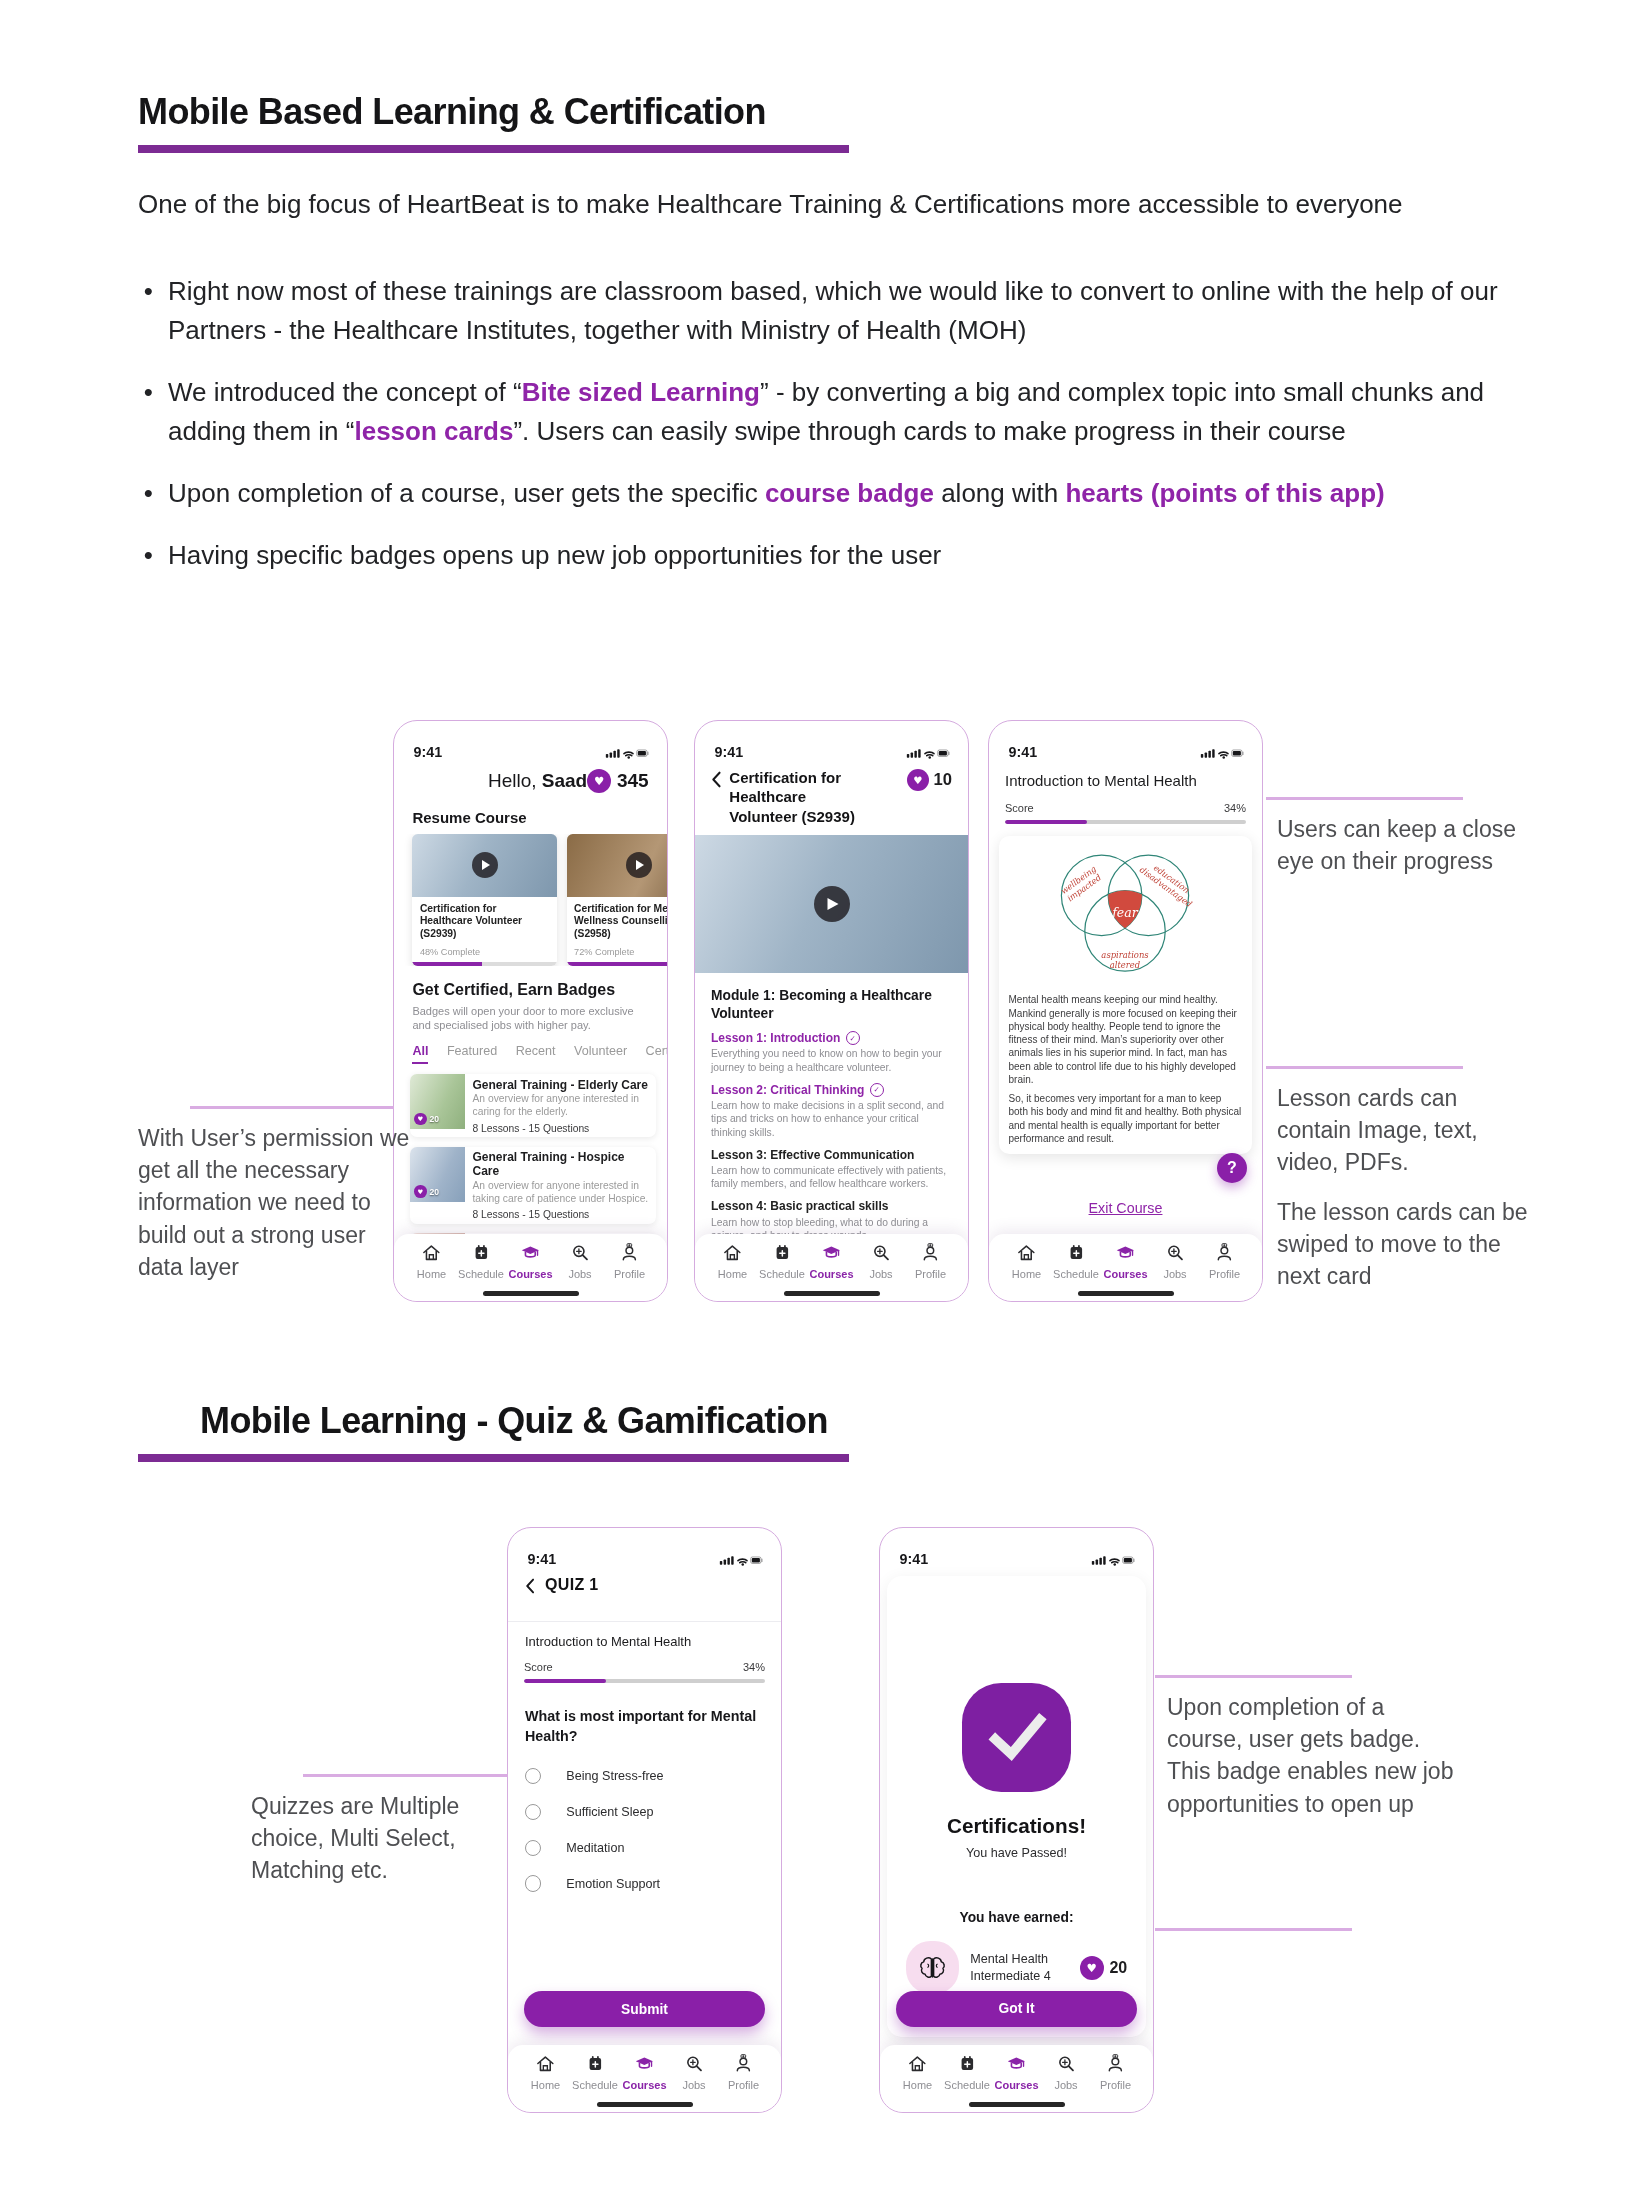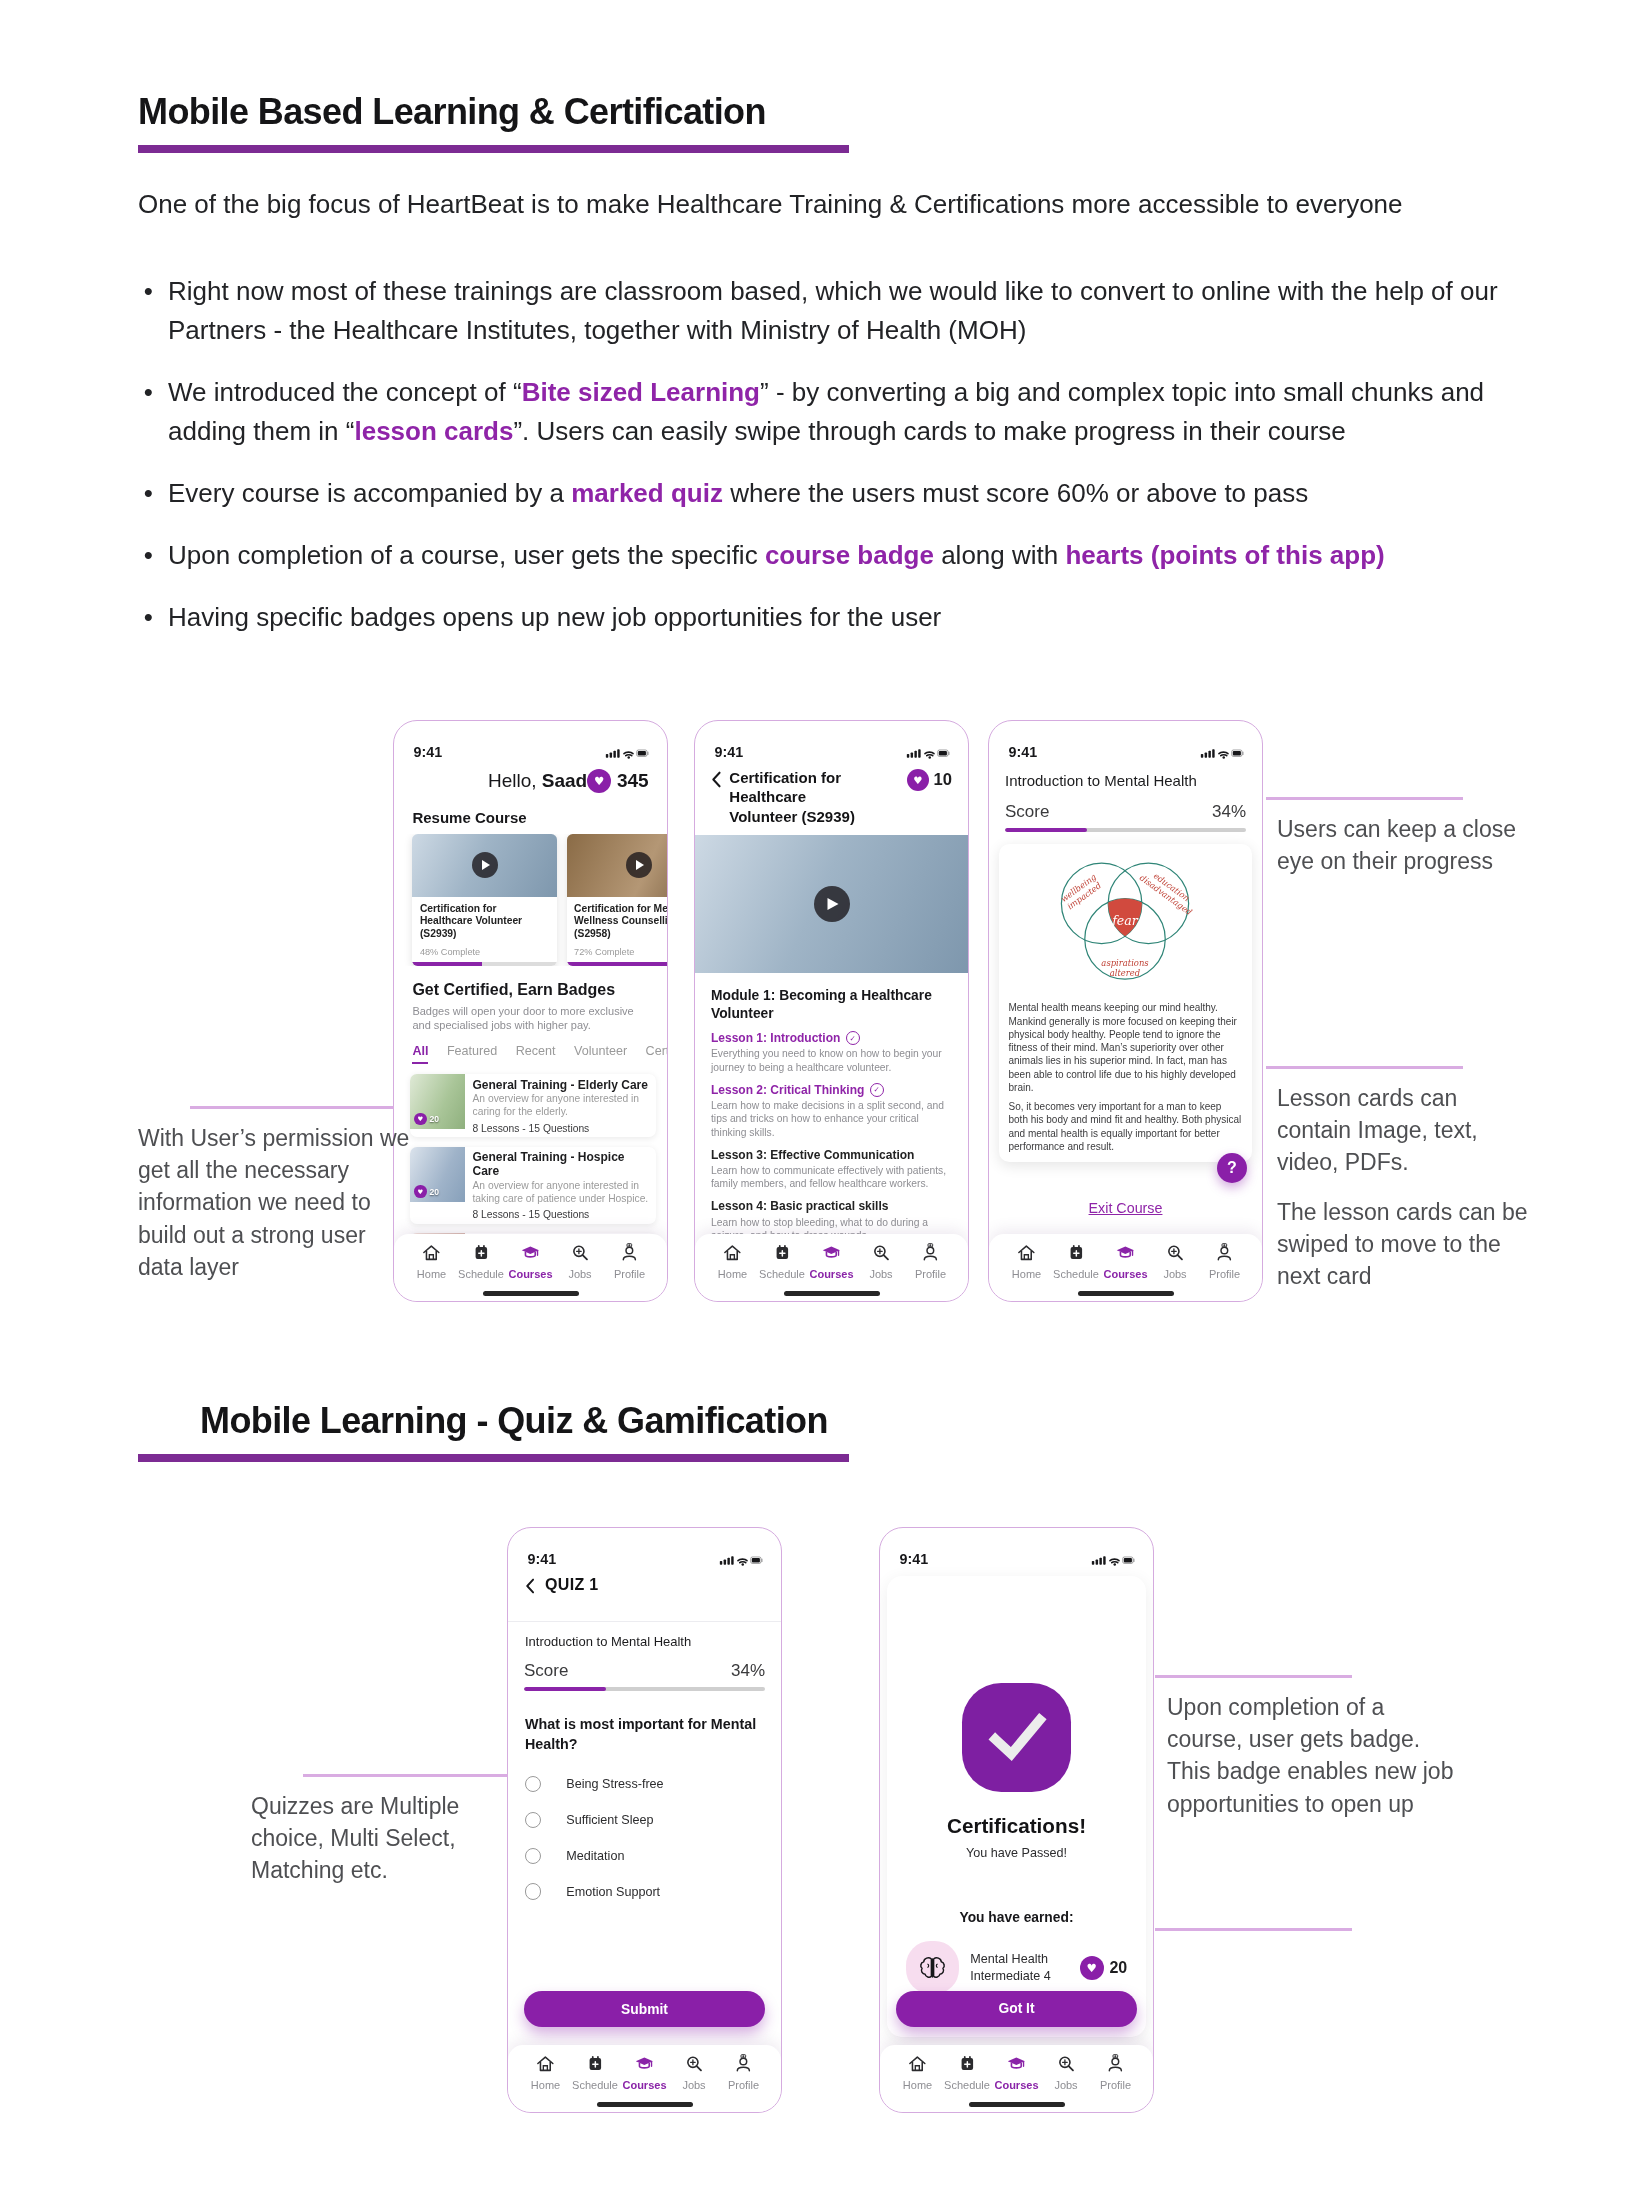--- a/index.html
+++ b/index.html
@@ -94,21 +94,21 @@
   .lessons{margin:8px 16px 0;}
   .lesson{margin-bottom:8.6px;}
   .l-title{font-size:12px;font-weight:700;color:#222;display:flex;align-items:center;gap:5.2px;}
   .lesson.done .l-title{color:#8f24a8;}
   .l-check{width:12px;height:12px;border:1.1px solid #8f24a8;border-radius:50%;color:#8f24a8;font-size:7.5px;
            display:inline-flex;align-items:center;justify-content:center;flex:none;font-family:"DejaVu Sans",sans-serif;}
   .l-desc{font-size:10.3px;line-height:1.3;color:#8e8e93;margin-top:2.3px;}
 
   
   .pl-title{margin:12.6px 16px 0;font-size:15px;color:#1c1c1e;}
-  .score-row{display:flex;justify-content:space-between;margin:12.6px 16px 0;font-size:17px;color:#3a3a3c;}
+  .score-row{display:flex;justify-content:space-between;margin:12.6px 16px 0;font-size:11px;color:#3a3a3c;}
   .score-bar{margin:5.7px 16px 0;height:4.6px;border-radius:2.3px;background:#cfcfcf;overflow:hidden;}
   .score-bar .fill{height:100%;background:#8a24a8;border-radius:2.3px;}
   .pl-card{margin:11.5px 10.3px 0;border-radius:10.3px;background:#fff;box-shadow:0 3.4px 13.8px rgba(0,0,0,.10);padding:6.9px 9.2px 9.2px;}
   .venn{width:100%;height:145px;display:block;}
   .pl-p{font-size:10px;line-height:1.33;color:#3c3c3e;margin:5.7px 0 0;}
   .help-btn{position:absolute;right:15px;bottom:118px;width:30px;height:30px;border-radius:50%;background:#8a1fa8;color:#fff;
             font-size:16px;font-weight:700;display:flex;align-items:center;justify-content:center;cursor:pointer;
             box-shadow:0 4.6px 10.3px rgba(138,31,168,.38);}
   .exit-link{position:absolute;bottom:85px;left:0;right:0;text-align:center;font-size:14.3px;color:#8f24a8;
              text-decoration:underline;cursor:pointer;}
@@ -146,21 +146,20 @@
 <body>
 
 <div id="canvas">
 
   <div class="abs sec-title" style="left:138px;top:91px;">Mobile Based Learning &amp; Certification</div>
   <div class="abs sec-underline" style="left:138px;top:145px;width:711px;"></div>
   <div class="abs intro" style="left:138px;top:185px;width:1342px;">One of the big focus of HeartBeat is to make Healthcare Training &amp; Certifications more accessible to everyone</div>
   <ul class="abs bullets" id="bullets1" style="left:138px;top:272px;width:1388px;">
       <li><span>Right now most of these trainings are classroom based, which we would like to convert to online with the help of our Partners - the Healthcare Institutes, together with Ministry of Health (MOH)</span></li>
       <li><span>We introduced the concept of “</span><span class="hl">Bite sized Learning</span><span>” - by converting a big and complex topic into small chunks and adding them in “</span><span class="hl">lesson cards</span><span>”. Users can easily swipe through cards to make progress in their course</span></li>
-      <li><span>Every course is accompanied by a </span><span class="hl">marked quiz</span><span> where the users must score 60% or above to pass</span></li>
       <li><span>Upon completion of a course, user gets the specific </span><span class="hl">course badge</span><span> along with </span><span class="hl">hearts (points of this app)</span></li>
       <li><span>Having specific badges opens up new job opportunities for the user</span></li>
     </ul>
 
   <div class="phone ph1" id="phone-home" style="left:393px;">
     <div class="status-bar-slot">
         <div class="status-bar">
           <span class="sb-time">9:41</span>
           <svg width="45" height="13" viewBox="0 0 80 24">
             <rect x="0" y="13" width="4.5" height="7" rx="1.4" fill="#17171a"></rect>

